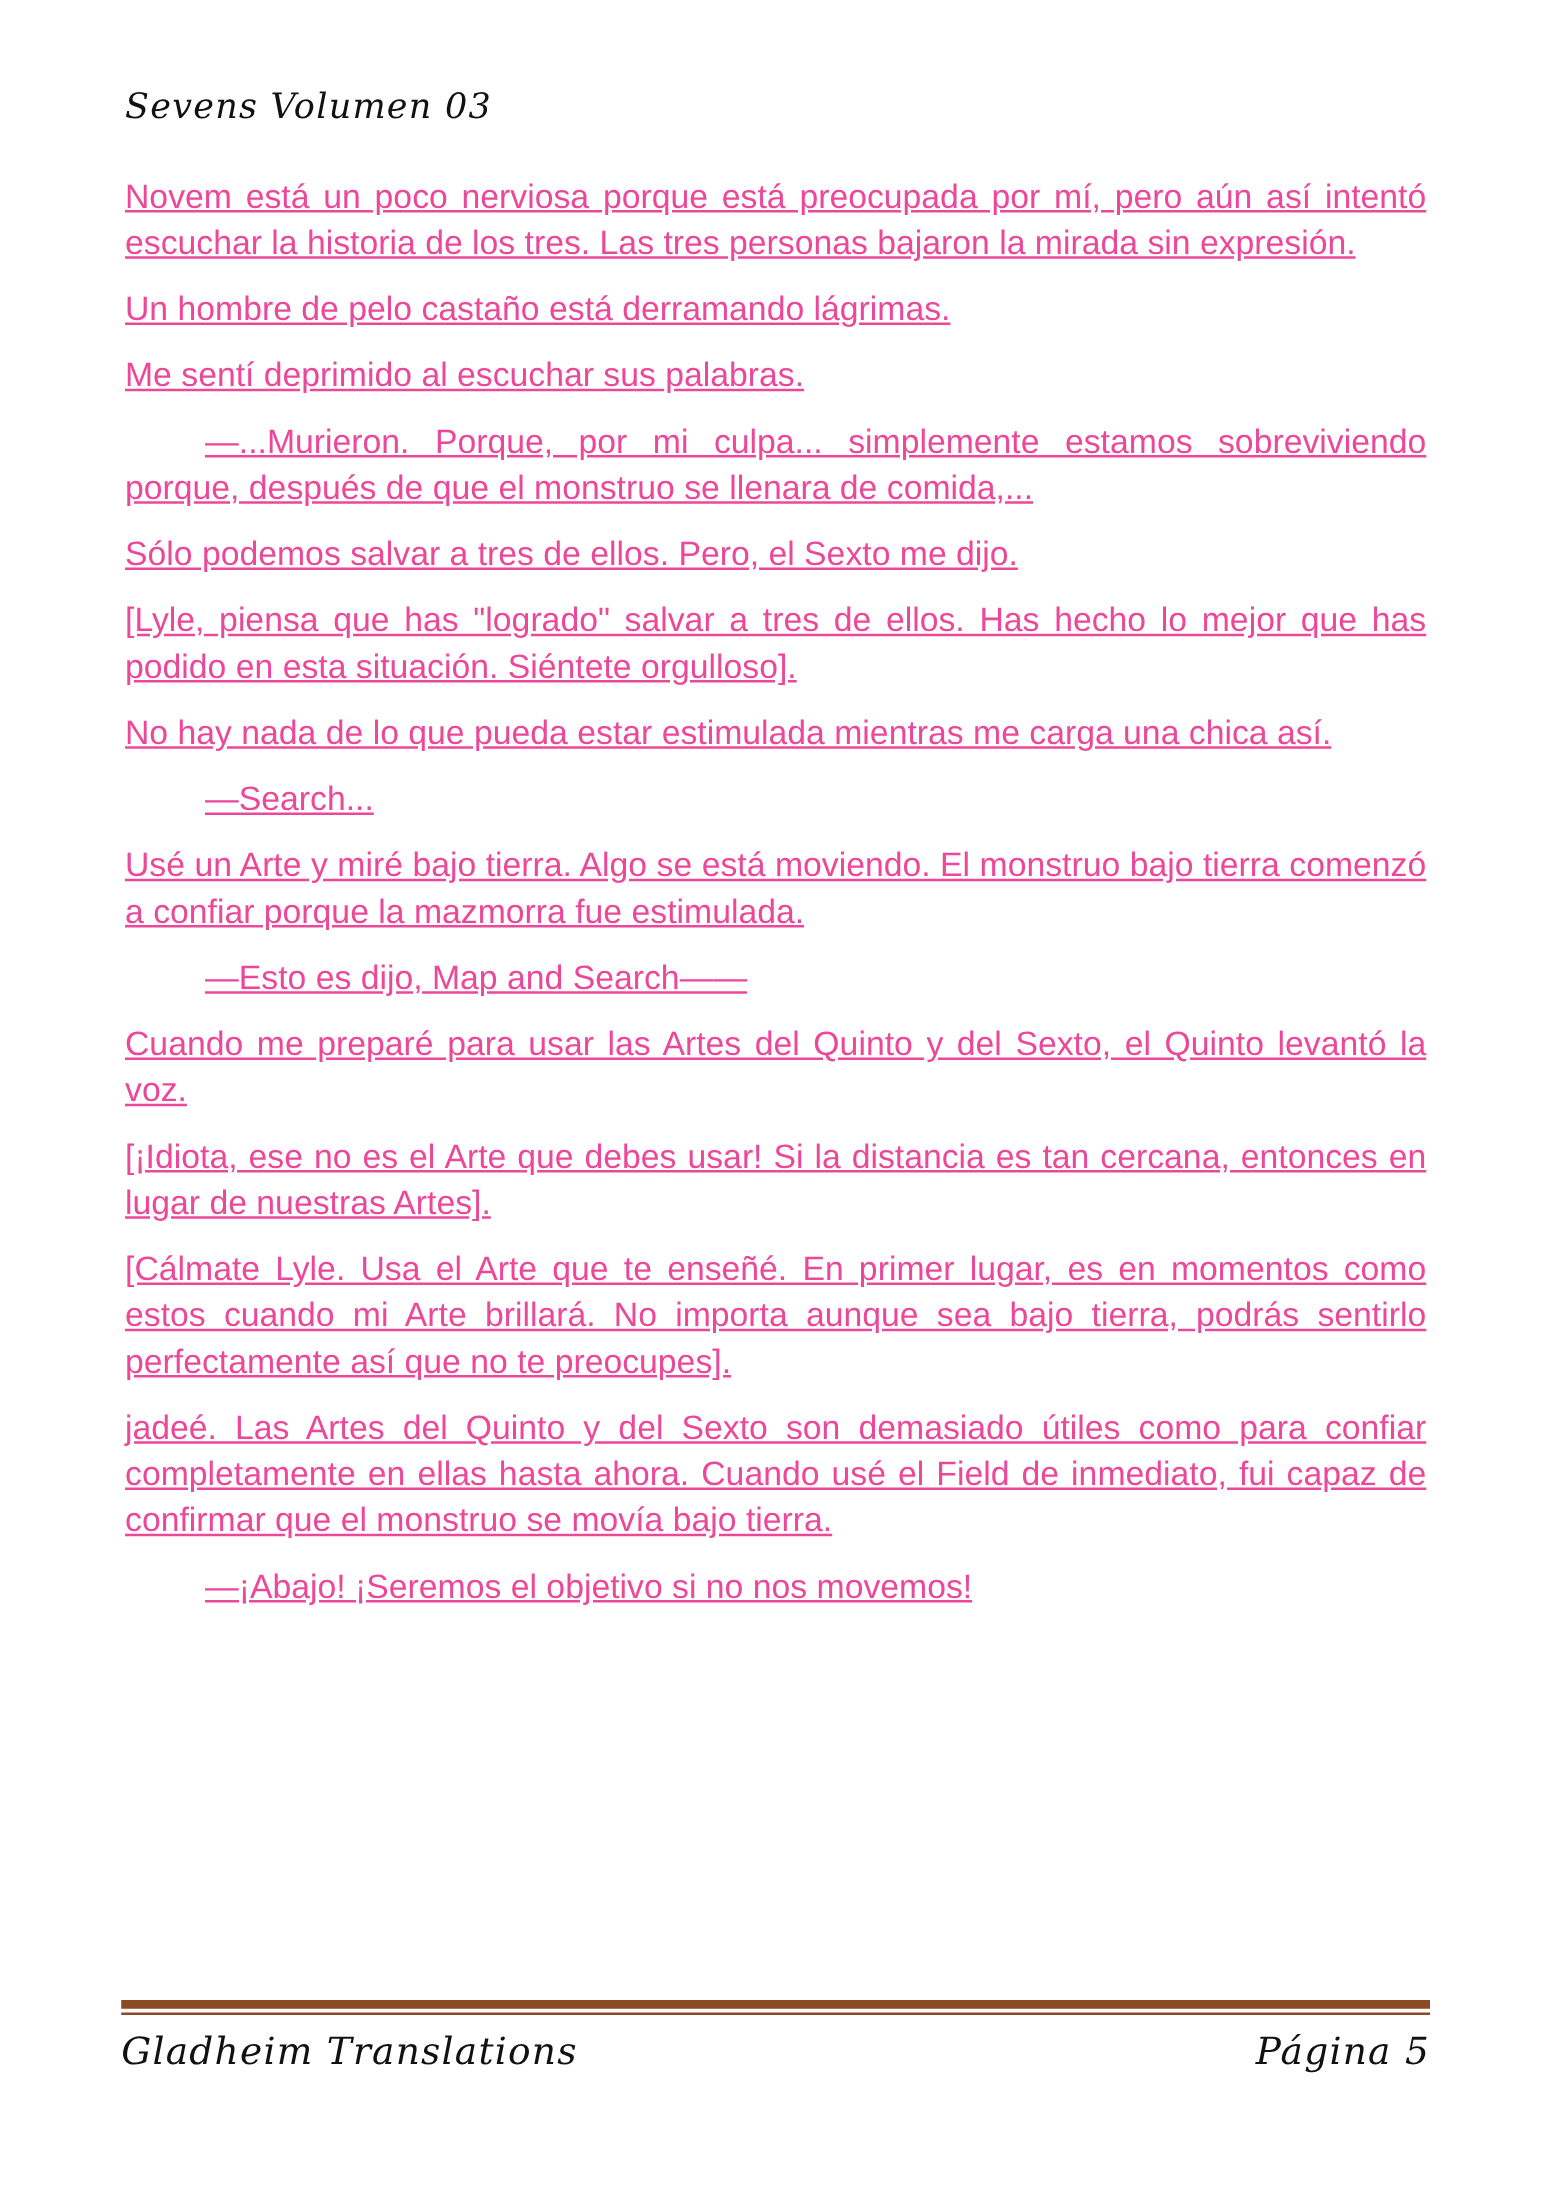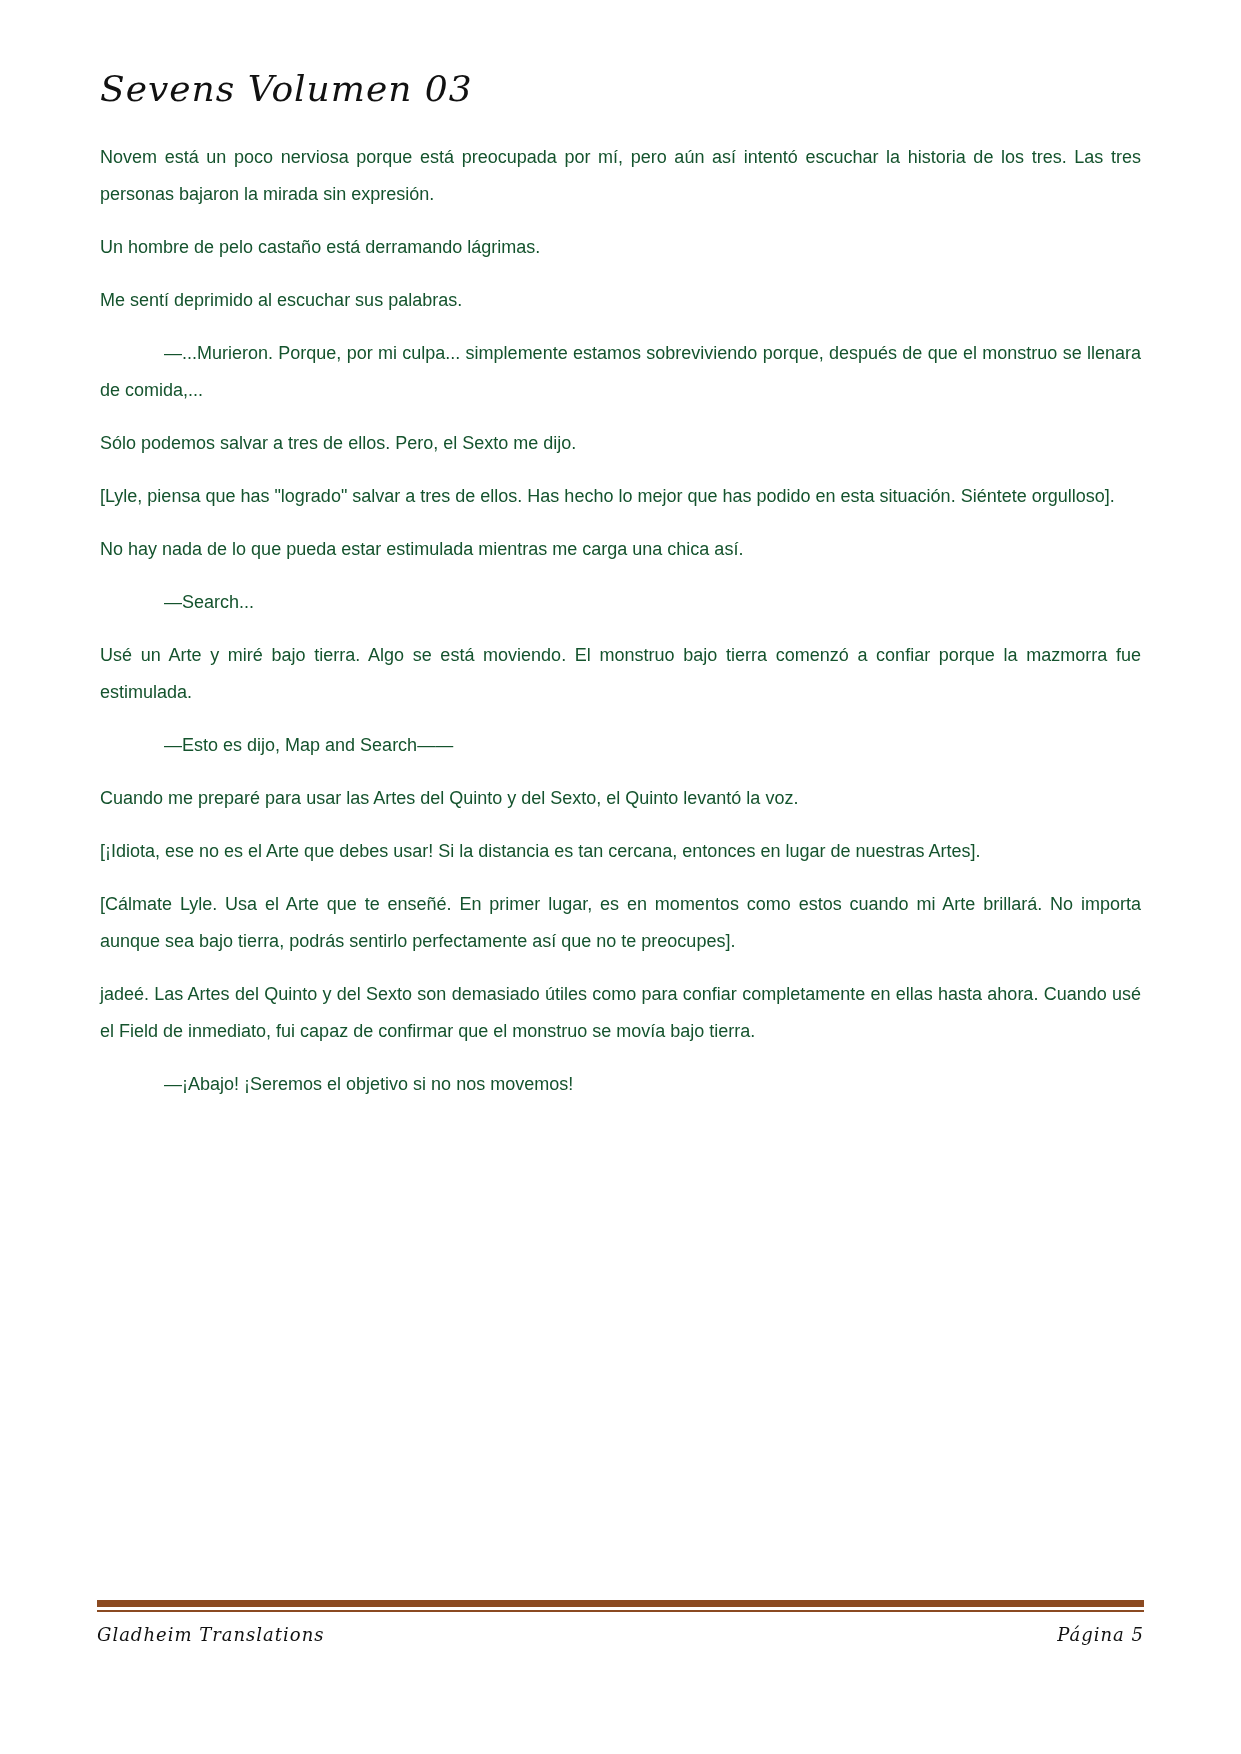--- a/index.html
+++ b/index.html
@@ -15,38 +15,39 @@
     color: #000000;
     overflow: hidden;
   }
   .header {
     position: absolute;
     top: 68px;
     left: 100px;
     right: 100px;
     font-family: "DejaVu Serif", serif;
     font-style: italic;
-    font-size: 36px;
+    font-size: 28px;
     letter-spacing: 1px;
     color: #111111;
   }
   .content {
     position: absolute;
     top: 139px;
     left: 100px;
     width: 1041px;
   }
   .para {
     margin: 0 0 16px 0;
     font-family: "Liberation Sans", sans-serif;
-    font-size: 18px;
+    font-size: 27px;
     line-height: 37px;
     text-align: justify;
     font-stretch: condensed;
-    color: #14532d;
+    color: #ec4899;
+    text-decoration: underline;
   }
   .para.indent {
     text-indent: 64px;
   }
   .footer {
     position: absolute;
     left: 97px;
     right: 97px;
     top: 1600px;
   }
@@ -57,21 +58,21 @@
     height: 2px;
     margin-top: 3px;
   }
   .footer-row {
     display: flex;
     justify-content: space-between;
     align-items: baseline;
     margin-top: 12px;
     font-family: "DejaVu Serif", serif;
     font-style: italic;
-    font-size: 18px;
+    font-size: 30px;
     letter-spacing: 1px;
     color: #111111;
   }
 </style>
 </head>
 <body>
 
 <div class="page">
 
   <div class="header">

